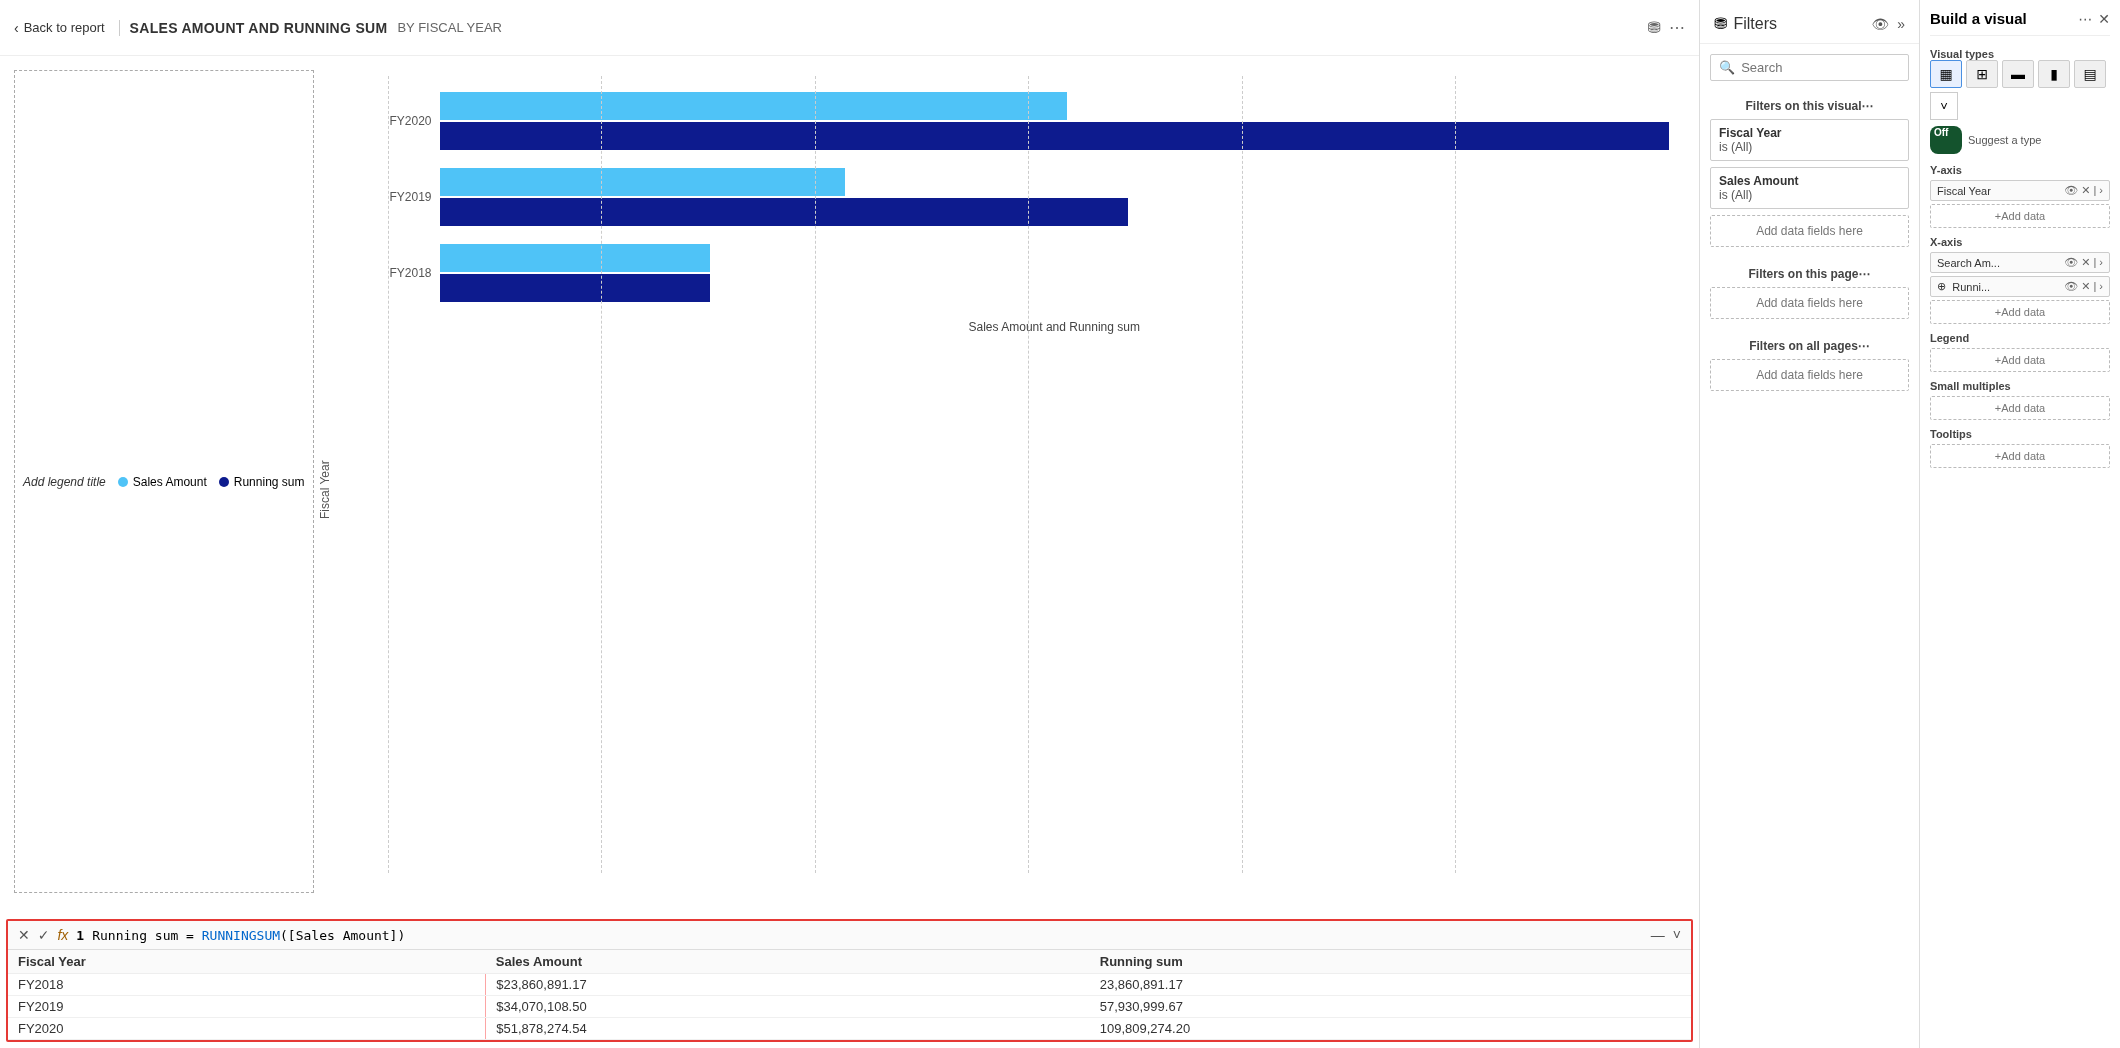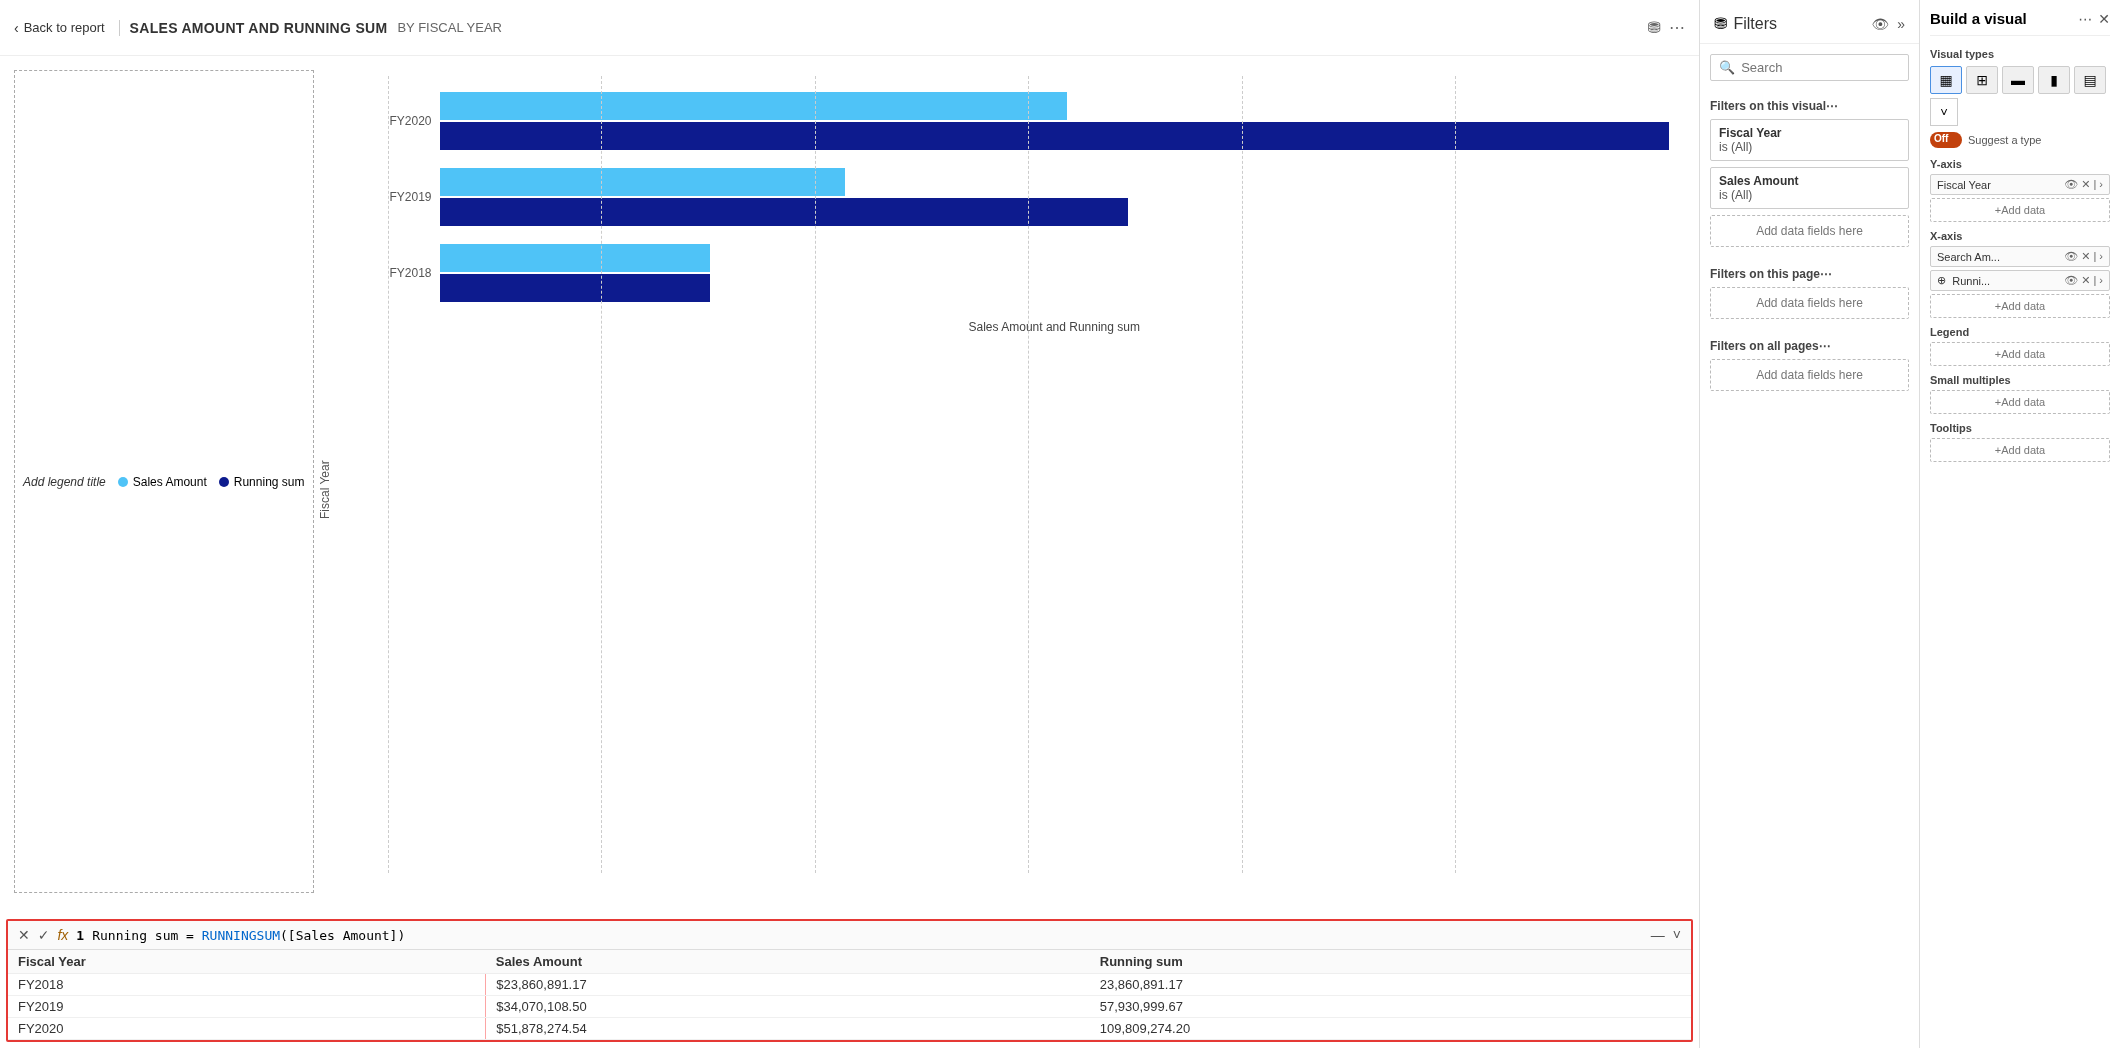--- a/index.html
+++ b/index.html
@@ -44,41 +44,41 @@
     
     .filters-panel { width: 220px; border-right: 1px solid #ddd; display: flex; flex-direction: column; padding: 10px 0; }
     .filters-header { display: flex; align-items: center; gap: 6px; padding: 4px 14px 10px; border-bottom: 1px solid #eee; }
     .filters-title { font-size: 16px; font-weight: 400; color: #333; flex: 1; }
     .filters-icons { display: flex; gap: 8px; color: #555; font-size: 14px; }
 
     .search-box { display: flex; align-items: center; gap: 6px; border: 1px solid #ccc; margin: 10px 10px; padding: 5px 8px; border-radius: 2px; }
     .search-input { border: none; outline: none; font-size: 13px; flex: 1; color: #666; background: transparent; }
 
     .filter-section { padding: 8px 10px; }
-    .filter-section-label { font-size: 12px; font-weight: 600; color: #444; display: flex; justify-content: flex-start; align-items: center; margin-bottom: 6px; }
+    .filter-section-label { font-size: 12px; font-weight: 600; color: #444; display: flex; justify-content: center; align-items: center; margin-bottom: 6px; }
     .filter-card { border: 1px solid #ccc; border-radius: 2px; padding: 6px 8px; margin-bottom: 6px; font-size: 12px; color: #333; cursor: pointer; }
     .filter-card-title { font-weight: 600; color: #333; }
     .filter-card-sub { color: #555; }
 
     .add-data-box { border: 1px dashed #bbb; padding: 8px; text-align: center; font-size: 12px; color: #777; cursor: pointer; border-radius: 2px; margin: 4px 0; }
 
     
     .build-panel { width: 200px; display: flex; flex-direction: column; padding: 10px; }
     .build-header { display: flex; align-items: center; gap: 4px; padding-bottom: 8px; border-bottom: 1px solid #eee; margin-bottom: 12px; }
     .build-title { font-size: 15px; font-weight: 600; flex: 1; }
     .build-icons { display: flex; gap: 6px; font-size: 14px; color: #555; }
 
-    .visual-types-label { font-size: 11px; font-weight: 600; color: #444; margin-bottom: 6px; }
+    .visual-types-label { font-size: 11px; font-weight: 600; color: #444; }
     .visual-types-row { display: flex; gap: 4px; flex-wrap: wrap; margin-bottom: 6px; }
     .visual-type-btn { width: 32px; height: 28px; border: 1px solid #ccc; display: flex; align-items: center; justify-content: center; font-size: 14px; cursor: pointer; background: #f0f0f0; border-radius: 2px; }
     .visual-type-btn.active { background: #e8f0fe; border-color: #4a90e2; }
     .visual-type-dropdown { width: 28px; height: 28px; border: 1px solid #ccc; display: flex; align-items: center; justify-content: center; cursor: pointer; }
 
     .suggest-row { display: flex; align-items: center; gap: 6px; margin-bottom: 10px; }
-    .toggle-pill { background: #c2410c; border-radius: 8px; width: 32px; height: 16px; position: relative; cursor: pointer; }
+    .toggle-pill { background: #14532d; border-radius: 8px; width: 32px; height: 28px; position: relative; cursor: pointer; }
     .toggle-pill-text { font-size: 10px; color: #fff; position: absolute; left: 4px; top: 1px; font-weight: 600; }
 
     .field-section { margin-bottom: 8px; }
     .field-section-label { font-size: 11px; font-weight: 600; color: #444; margin-bottom: 4px; }
     .field-chip { display: flex; align-items: center; gap: 4px; border: 1px solid #ccc; padding: 3px 6px; border-radius: 2px; font-size: 11px; color: #333; margin-bottom: 3px; background: #fafafa; }
     .field-chip-icons { display: flex; gap: 3px; margin-left: auto; color: #666; font-size: 11px; }
     .add-data-btn { border: 1px dashed #bbb; padding: 5px; text-align: center; font-size: 11px; color: #777; cursor: pointer; border-radius: 2px; }
   </style>
 </head>
 <body>

